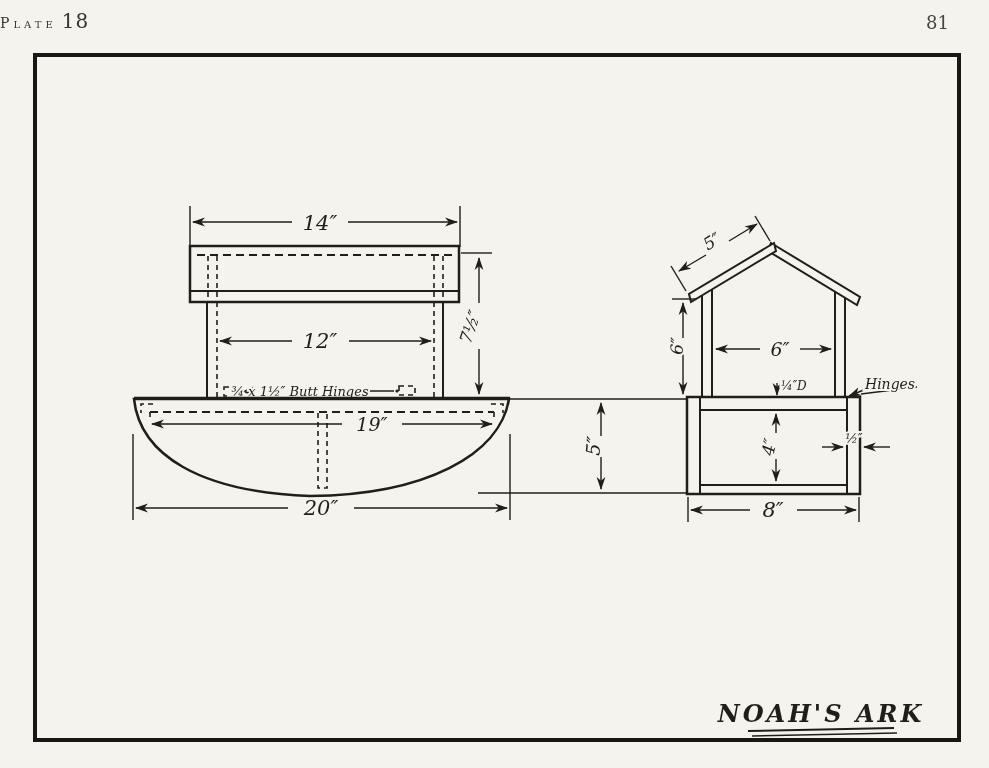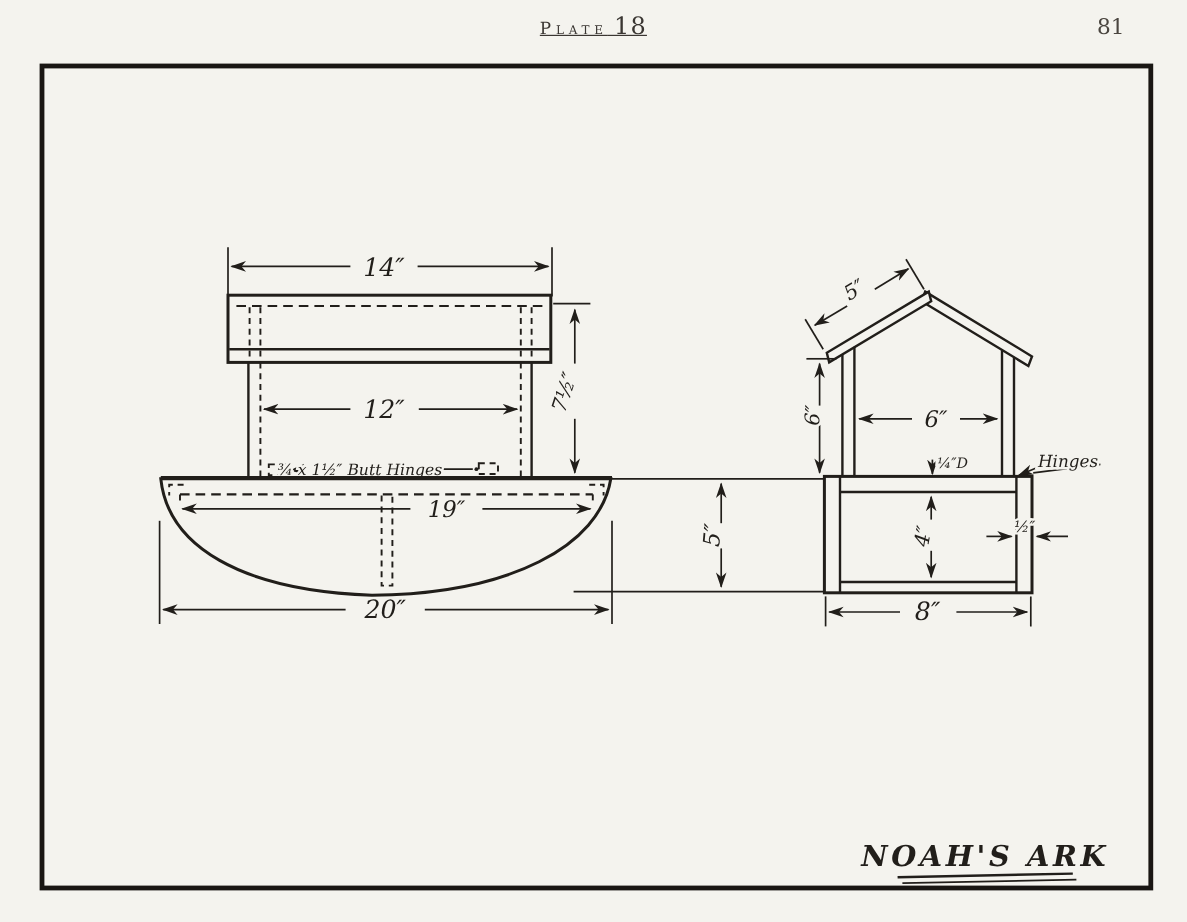--- a/index.html
+++ b/index.html
@@ -1,23 +1,23 @@
 <!DOCTYPE html>
 <html><head>
 <meta charset="utf-8">
 <style>
   html,body{margin:0;padding:0;}
   body{width:989px;height:768px;position:relative;background:#f4f3ee;
        font-family:"DejaVu Serif", serif;color:#211e1a;overflow:hidden;}
   .page{position:absolute;inset:0;}
-  .plate-header{position:absolute;top:9px;left:0;width:100%;text-align:center;
-       color:#3a3632;text-decoration:underline;}
+  .plate-header{position:absolute;top:9px;left:0;width:100%;text-align:left;
+       color:#3a3632;}
   .plate-word{font-size:14px;letter-spacing:4px;font-variant:small-caps;}
   .plate-num{font-size:20px;letter-spacing:1px;}
-  .page-number{position:absolute;top:12px;right:52px;font-size:18px;color:#4a453f;}
+  .page-number{position:absolute;top:12px;right:40px;font-size:18px;color:#4a453f;}
   .frame{position:absolute;left:33px;top:53px;width:920px;height:681px;
        border:4px solid #191613;}
   svg{position:absolute;left:0;top:0;}
   .ln{stroke:#211e1a;fill:none;stroke-width:2;stroke-linecap:butt;}
   .thick{stroke-width:2.5;}
   .thin{stroke-width:1.4;}
   .hid{stroke-dasharray:8,5;stroke-width:1.8;}
   .hid2{stroke-dasharray:5,4;stroke-width:1.6;}
   .dim{stroke-width:1.4;}
   text{fill:#211e1a;stroke:none;font-family:"DejaVu Serif", serif;

